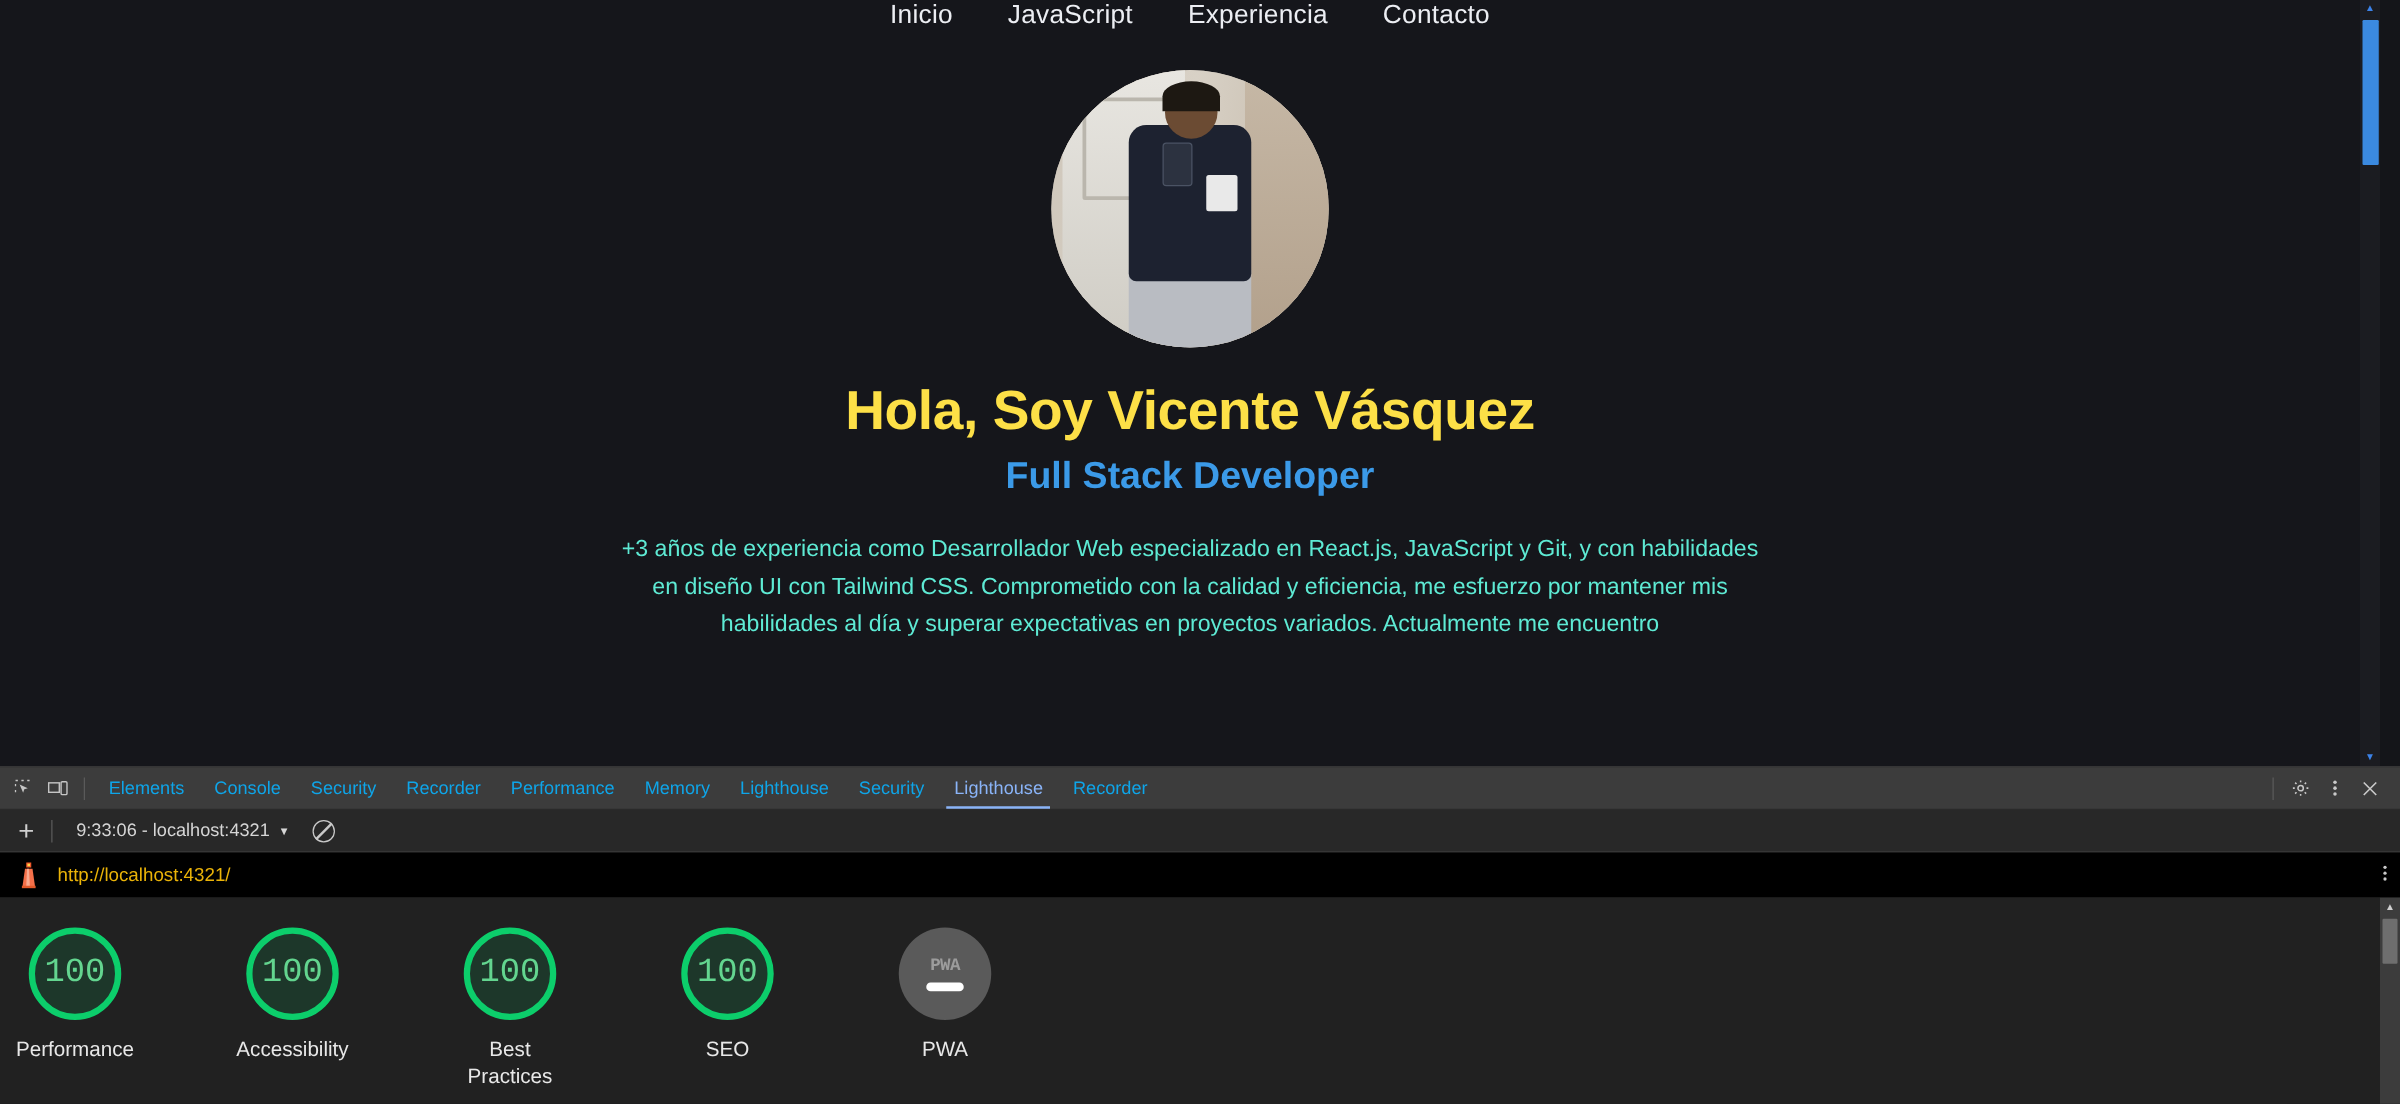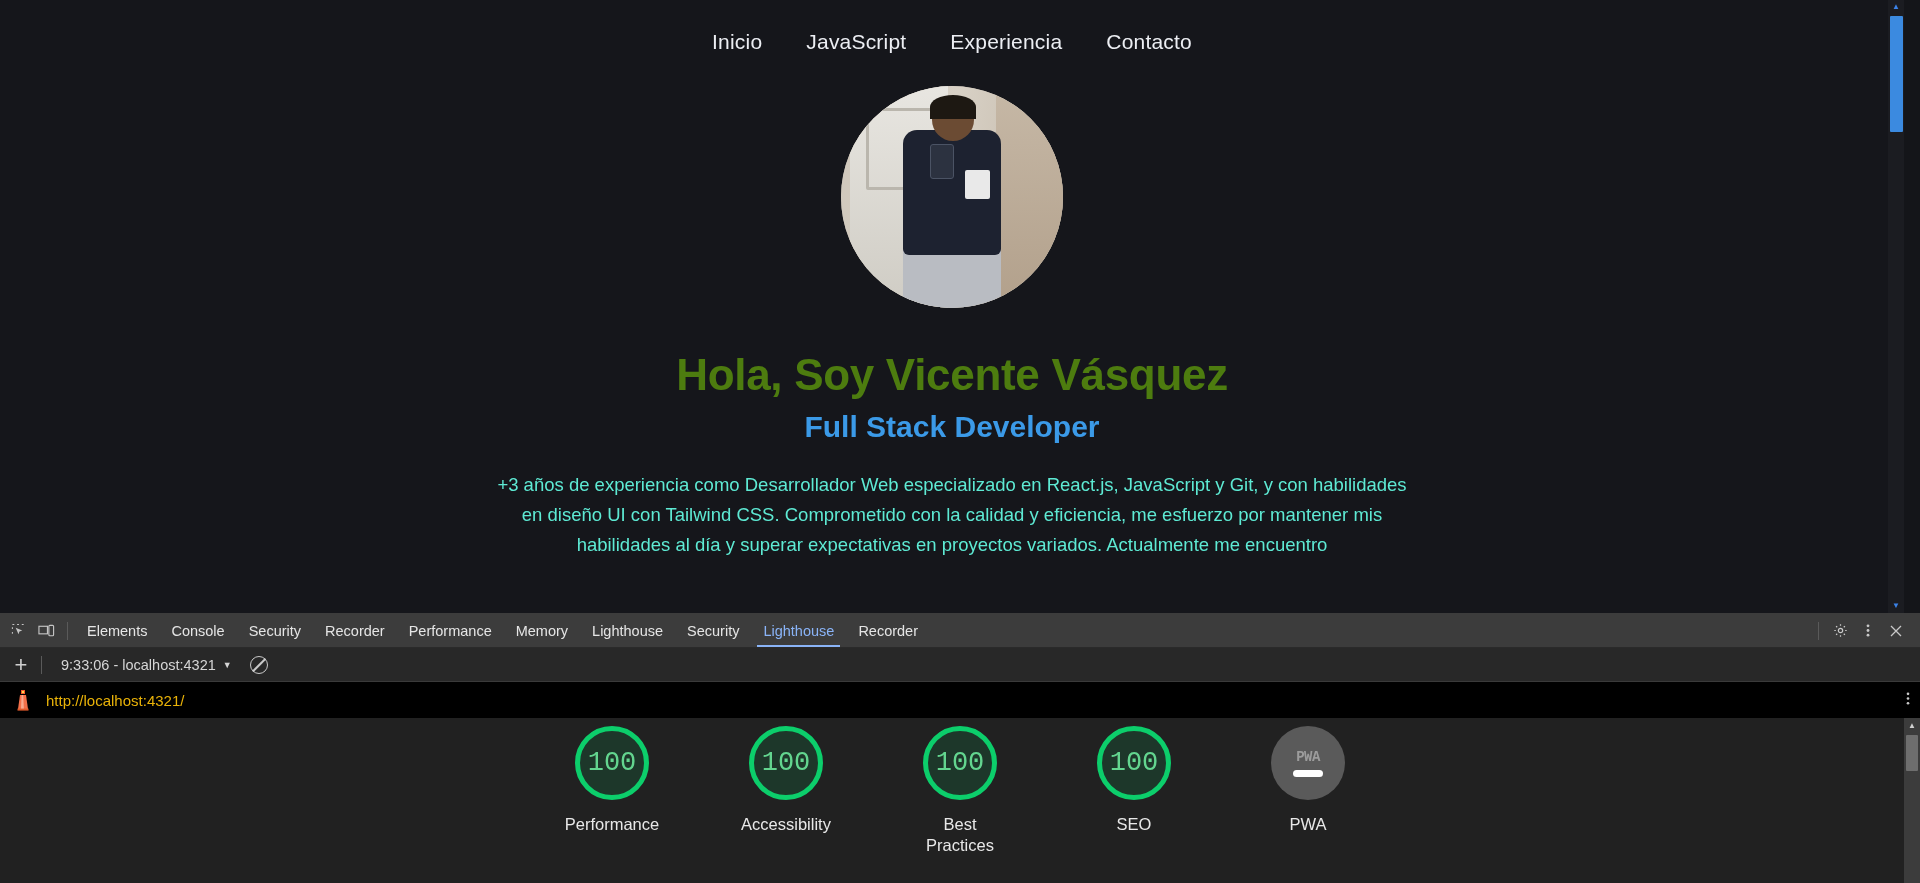--- a/index.html
+++ b/index.html
@@ -32,21 +32,20 @@
   .page-scrollbar .sb-arrow.down { position: absolute; bottom: 0; left: 0; }
   .page-scrollbar .sb-thumb {
     position: absolute; left: 2px; top: 16px;
     width: 13px; height: 116px;
     background: #3b8ae0; border-radius: 1px;
   }
 
   .nav {
     display: flex; justify-content: center; align-items: center;
     gap: 44px;
-    padding-top: 30px;
   }
   .nav a {
     color: #eceef3;
     font-size: 21px;
     text-decoration: none;
     letter-spacing: .2px;
     white-space: nowrap;
   }
 
   .avatar-wrap { display: flex; justify-content: center; margin-top: 32px; }
@@ -71,22 +70,22 @@
              background:#1d1812; border-radius:50% 50% 0 0; }
   .ph-pants{ position:absolute; left:28%; top:72%; width:44%; height:30%;
              background:#b9bcc2; }
   .ph-phone{ position:absolute; left:40%; top:26%; width:11%; height:16%;
              background:#2c3240; border:1px solid #4b5364; border-radius:3px; }
   .ph-badge{ position:absolute; left:56%; top:38%; width:11%; height:13%;
              background:#e9e9e9; border-radius:2px; }
 
   .headline {
     text-align: center;
-    margin-top: 42px;
-    color: #4d7c0f;
+    margin-top: 26px;
+    color: #fde047;
     font-size: 44px;
     font-weight: 700;
     letter-spacing: -0.3px;
   }
   .subheadline {
     text-align: center;
     margin-top: 10px;
     color: #3b9ae8;
     font-size: 30px;
     font-weight: 700;
@@ -119,21 +118,21 @@
     width: 28px; height: 26px;
     display: flex; align-items: center; justify-content: center;
     color: #c5c5c5;
   }
   .dt-sep { width: 1px; height: 18px; background: #5a5a5a; margin: 0 7px; }
   .dt-tabs { display: flex; align-items: center; height: 100%; }
   .dt-tab {
     height: 100%;
     display: flex; align-items: center;
     padding: 0 12px;
-    color: #e5e5e5;
+    color: #0ea5e9;
     font-size: 14.5px;
     white-space: nowrap;
     position: relative;
   }
   .dt-tab.active { color: #8ab4f8; }
   .dt-tab.active:after {
     content: ""; position: absolute; left: 6px; right: 6px; bottom: 0;
     height: 2px; background: #8ab4f8;
   }
   .dt-right { margin-left: auto; display: flex; align-items: center; padding-right: 10px; }
@@ -174,23 +173,23 @@
   .lh-url { color: #eab308; font-size: 15px; margin-left: 10px; }
   .lh-kebab { margin-left: auto; color: #c9c9c9; font-size: 16px; letter-spacing: 0; line-height: 1; }
 
   .lh-report {
     position: relative;
     height: 200px;
     background: #212121;
     overflow: hidden;
   }
   .gauges {
-    display: flex; justify-content: center; align-items: flex-start;
+    display: flex; align-items: flex-start;
     gap: 54px;
-    padding-top: 8px;
+    padding-top: 24px;
   }
   .gauge { width: 120px; text-align: center; }
   .gauge-circle {
     width: 74px; height: 74px; margin: 0 auto;
     border-radius: 50%;
     border: 5px solid #0cce6b;
     background: #1d372a;
     display: flex; align-items: center; justify-content: center;
     color: #63d58f; font-size: 27px;
     font-family: "Liberation Mono", monospace;

